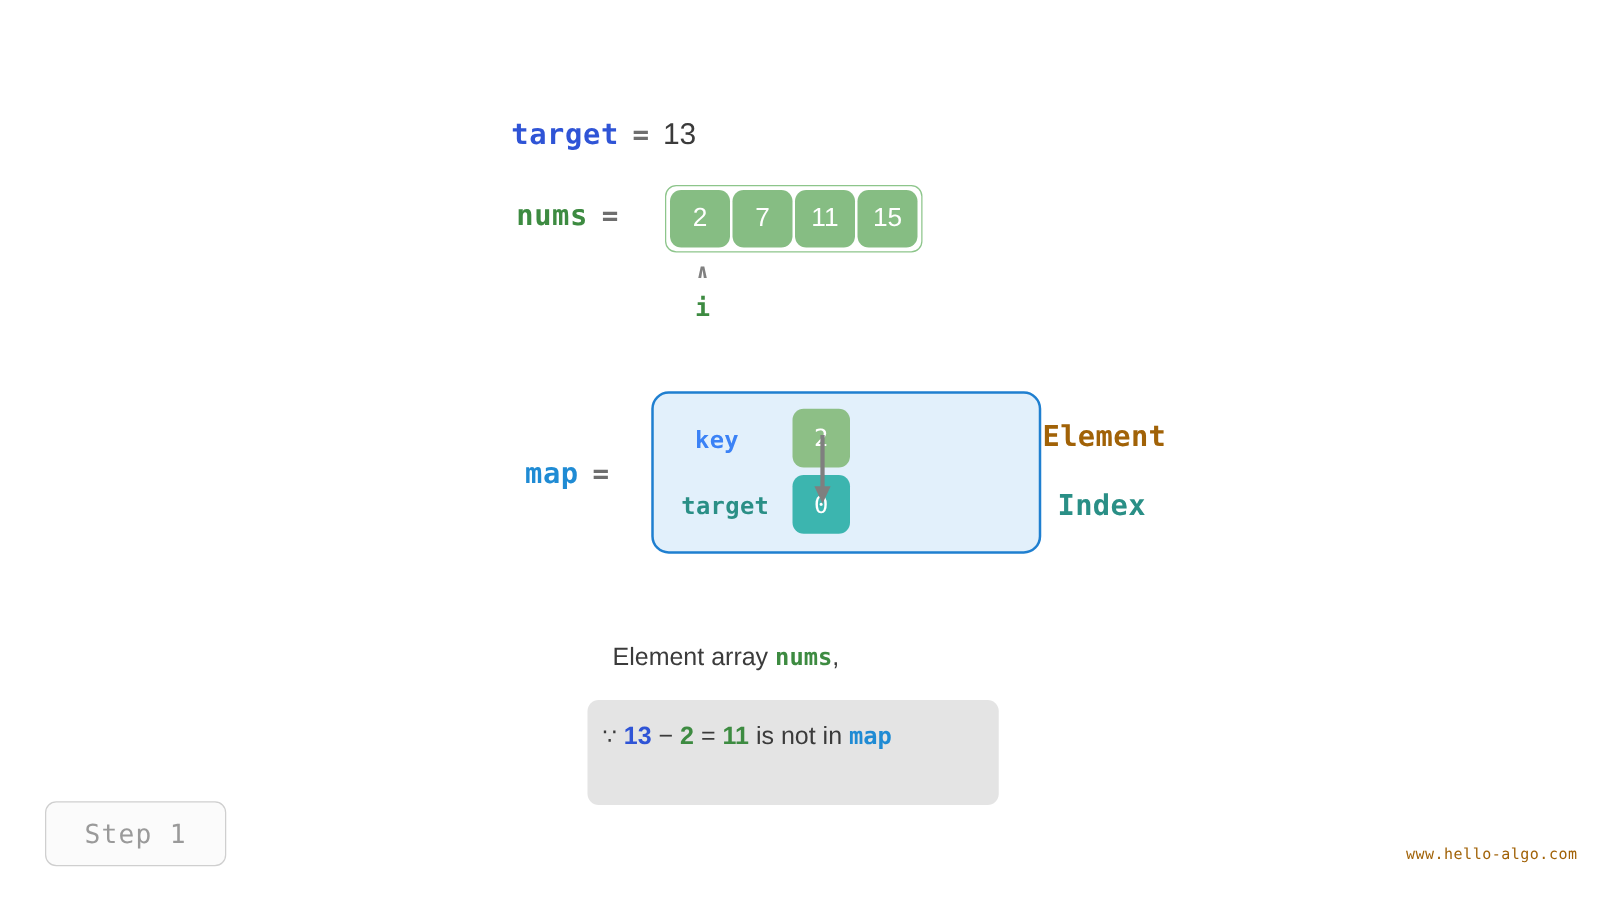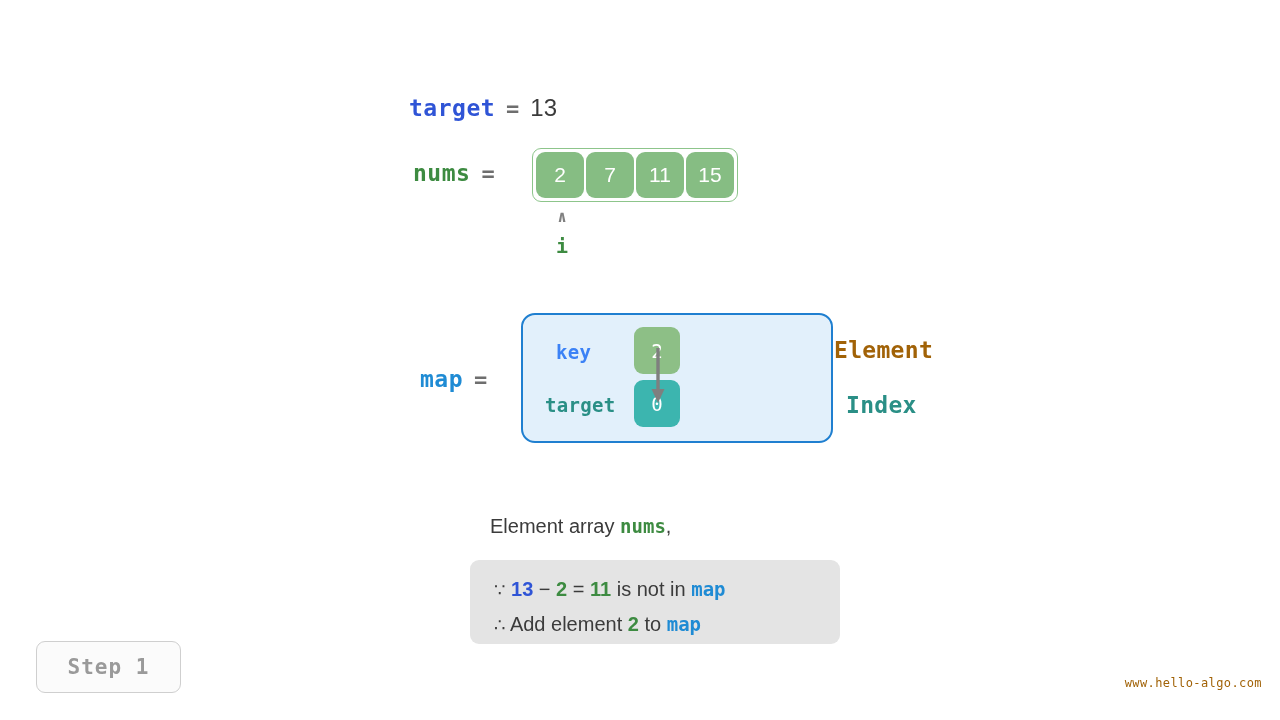--- a/index.html
+++ b/index.html
@@ -214,26 +214,26 @@
     font-family: "DejaVu Sans Mono", "Liberation Mono", monospace;
     font-weight: bold;
     font-size: 19px;
     color: #3d8b41;
   }
 
   #note-box {
     position: absolute;
     left: 470px;
     top: 560px;
-    width: 370px;
+    width: 329px;
     height: 84px;
     box-sizing: border-box;
     background: #e4e4e4;
     border-radius: 9px;
-    padding: 12px 0 0 24px;
+    padding: 12px 0 0 12px;
   }
   .note-line {
     font-size: 20px;
     color: #3b3b3b;
     line-height: 34px;
     white-space: nowrap;
   }
   .note-line .sym { color: #3b3b3b; font-size: 18px; }
   .note-line .num-blue  { font-weight: bold; color: #2f54d6; }
   .note-line .num-green { font-weight: bold; color: #3d8b41; }
@@ -256,21 +256,21 @@
     border: 1.4px solid #cfcfcf;
     border-radius: 9px;
     background: #fbfbfb;
     display: flex;
     align-items: center;
     justify-content: center;
   }
   #step-badge-text {
     font-family: "DejaVu Sans Mono", "Liberation Mono", monospace;
     font-size: 21px;
-    font-weight: bold;
+    font-weight: normal;
     color: #9a9a9a;
     letter-spacing: 1px;
   }
 
   
   #watermark {
     position: absolute;
     right: 18px;
     top: 676px;
     font-family: "DejaVu Sans Mono", "Liberation Mono", monospace;
@@ -333,23 +333,19 @@
 <div id="note-box">
   <div class="note-line">
     <span class="sym">∵</span>
     <span class="num-blue">13</span>
     <span class="op">−</span>
     <span class="num-green">2</span>
     <span class="op">=</span>
     <span class="num-green">11</span>
     <span>is not in </span><span class="kw-map">map</span>
   </div>
-  <div class="note-line">
-    <span class="sym">∴</span>
-    <span>Add element </span><span class="num-green">2</span><span> to </span><span class="kw-map">map</span>
-  </div>
 </div>
 
 <div id="step-badge">
   <span id="step-badge-text">Step 1</span>
 </div>
 
 <div id="watermark">www.hello-algo.com</div>
 
 </body></html>

